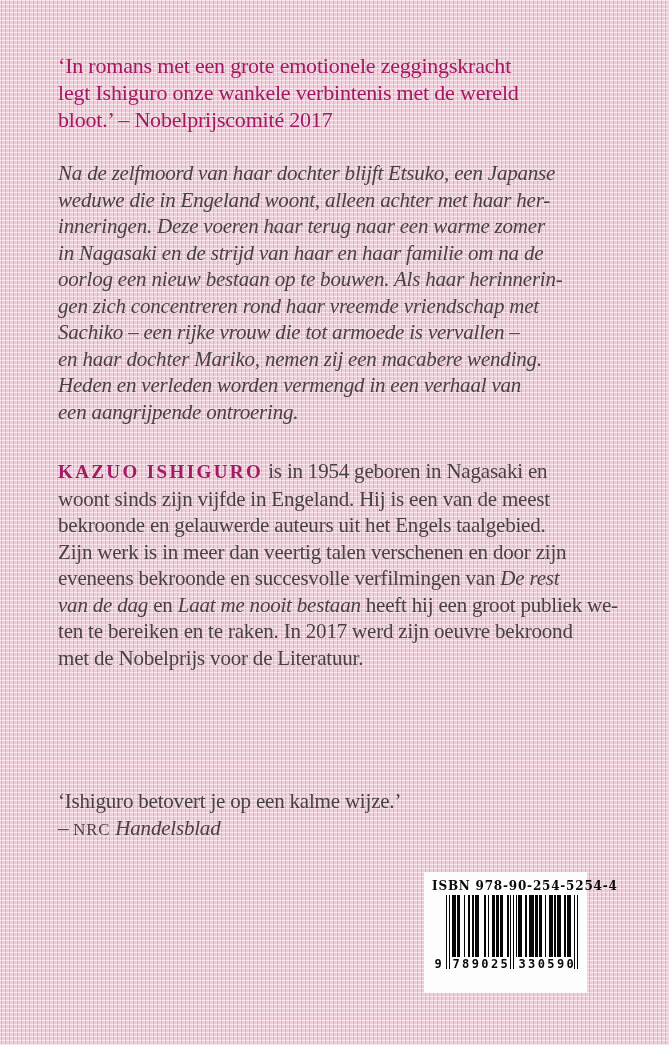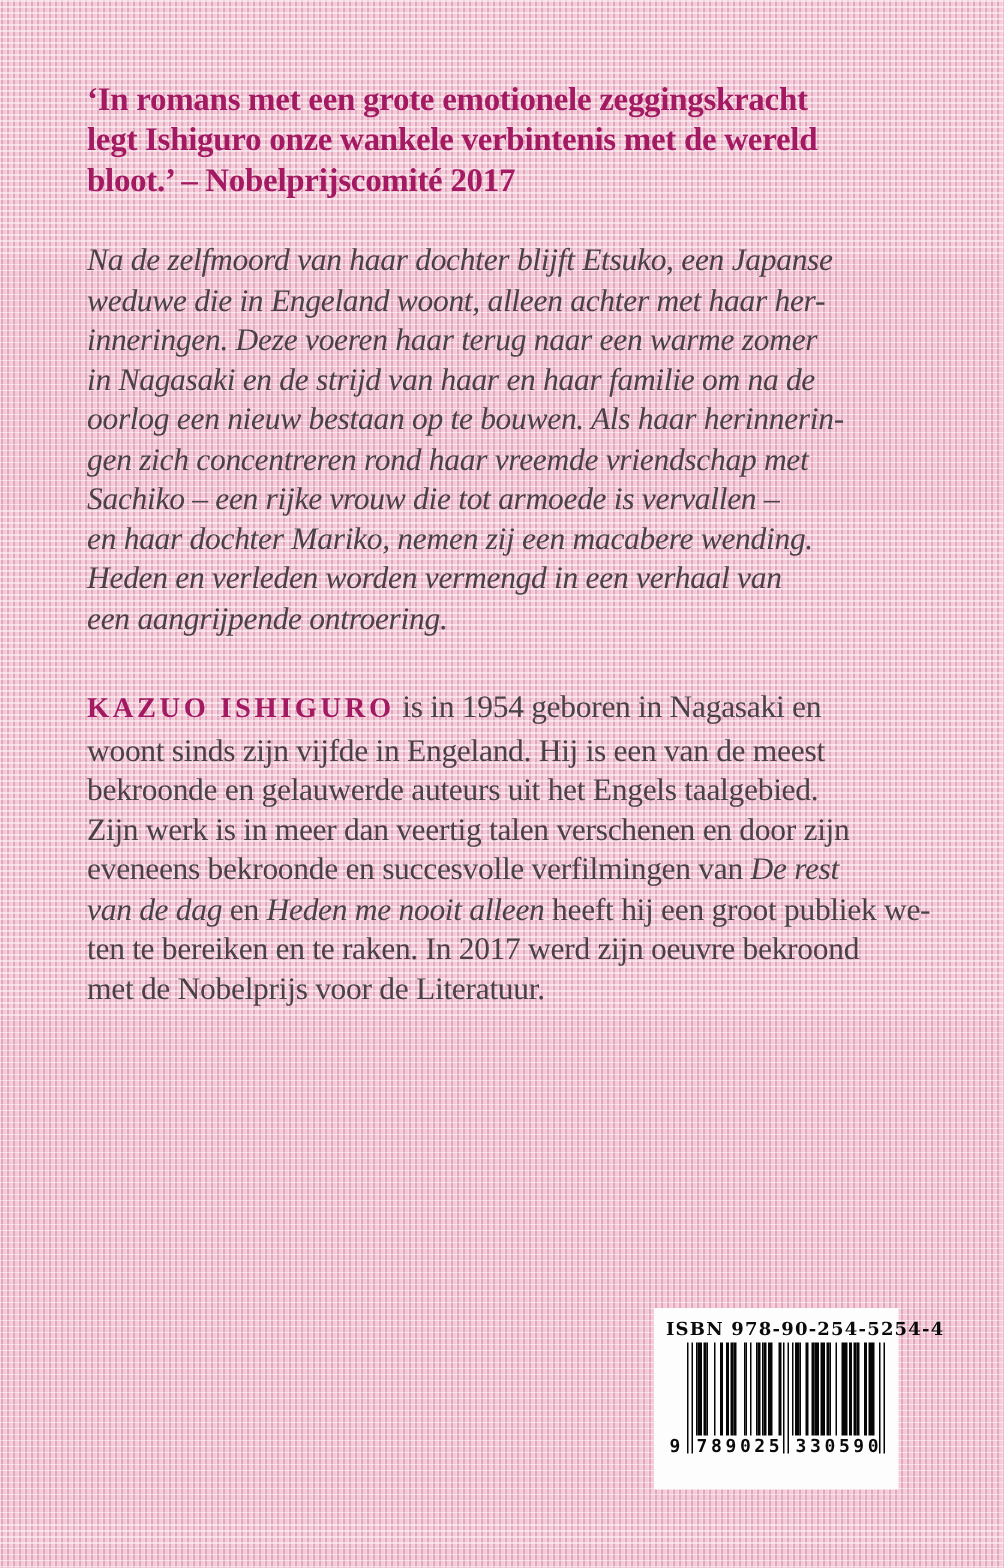--- a/index.html
+++ b/index.html
@@ -14,21 +14,21 @@
       repeating-linear-gradient(90deg, rgba(255,255,255,0.55) 0 1px, rgba(255,255,255,0) 1px 4px),
       repeating-linear-gradient(0deg, rgba(255,255,255,0.50) 0 1px, rgba(255,255,255,0) 1px 4px),
       repeating-linear-gradient(90deg, #e5a6bd 0 2px, #f2ccd9 2px 4px),
       repeating-linear-gradient(0deg, #ecb4c7 0 2px, #f4d2de 2px 4px);
   }
   .block { position: absolute; left: 58px; white-space: pre; }
   .nobel-quote {
     top: 52px;
     font-size: 22px;
     line-height: 27px;
-    font-weight: bold;
+    font-weight: normal;
     letter-spacing: -0.2px;
     color: var(--accent, #a31a63);
   }
   .body-text {
     font-size: 21px;
     line-height: 26.5px;
     letter-spacing: -0.2px;
     color: var(--body-text, #4a4147);
   }
   .synopsis { top: 160px; font-style: italic; }
@@ -45,21 +45,21 @@
   .review2 { top: 788px; }
   .nrc-abbr { font-size: 0.8em; letter-spacing: 0.8px; }
   .website {
     top: 968px;
     font-size: 20px;
     letter-spacing: 0.4px;
     color: #4e2f39;
   }
   .barcode-box {
     position: absolute;
-    left: 436px;
+    left: 424px;
     top: 872px;
     width: 163px;
     height: 121px;
     background: #fdfdfd;
     box-sizing: border-box;
     padding: 7px 8px 0 8px;
   }
   .isbn-label {
     font-family: "DejaVu Serif", serif;
     font-weight: bold;
@@ -115,25 +115,27 @@
 Sachiko – een rijke vrouw die tot armoede is vervallen –
 en haar dochter Mariko, nemen zij een macabere wending.
 Heden en verleden worden vermengd in een verhaal van
 een aangrijpende ontroering.</div>
 
   <div class="block body-text author-para"><span class="author-name">KAZUO ISHIGURO</span><span> is in 1954 geboren in Nagasaki en
 woont sinds zijn vijfde in Engeland. Hij is een van de meest
 bekroonde en gelauwerde auteurs uit het Engels taalgebied.
 Zijn werk is in meer dan veertig talen verschenen en door zijn
 eveneens bekroonde en succesvolle verfilmingen van </span><span class="italic">De rest
-van de dag</span><span> en </span><span class="italic">Heden me nooit alleen</span><span> heeft hij een groot publiek we-
+van de dag</span><span> en </span><span class="italic">Laat me nooit bestaan</span><span> heeft hij een groot publiek we-
 ten te bereiken en te raken. In 2017 werd zijn oeuvre bekroond
 met de Nobelprijs voor de Literatuur.</span></div>
 
 
+  <div class="block body-text review2"><span>‘Ishiguro betovert je op een kalme wijze.’
+– </span><span class="nrc-abbr">NRC</span><span class="italic"> Handelsblad</span></div>
 
 
   <div class="barcode-box">
     <div class="isbn-label">ISBN 978-90-254-5254-4</div>
     <div class="barcode-inner">
       <div class="bars">
           <div class="module on guard"></div>
           <div class="module guard"></div>
           <div class="module on guard"></div>
           <div class="module"></div>

